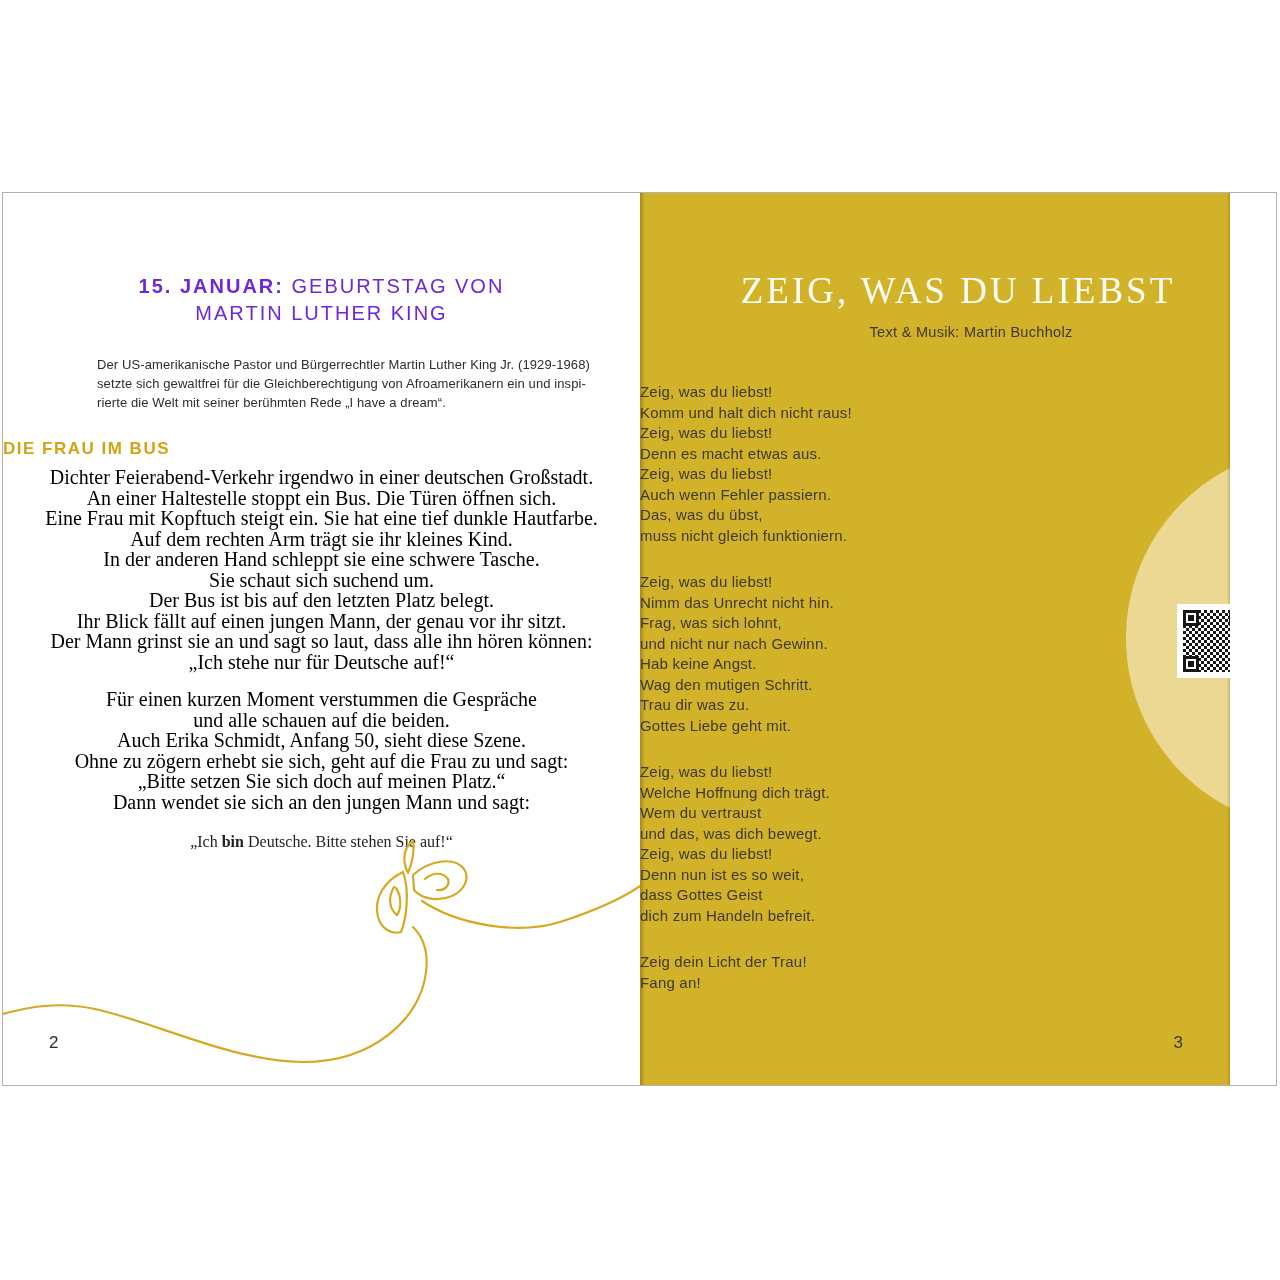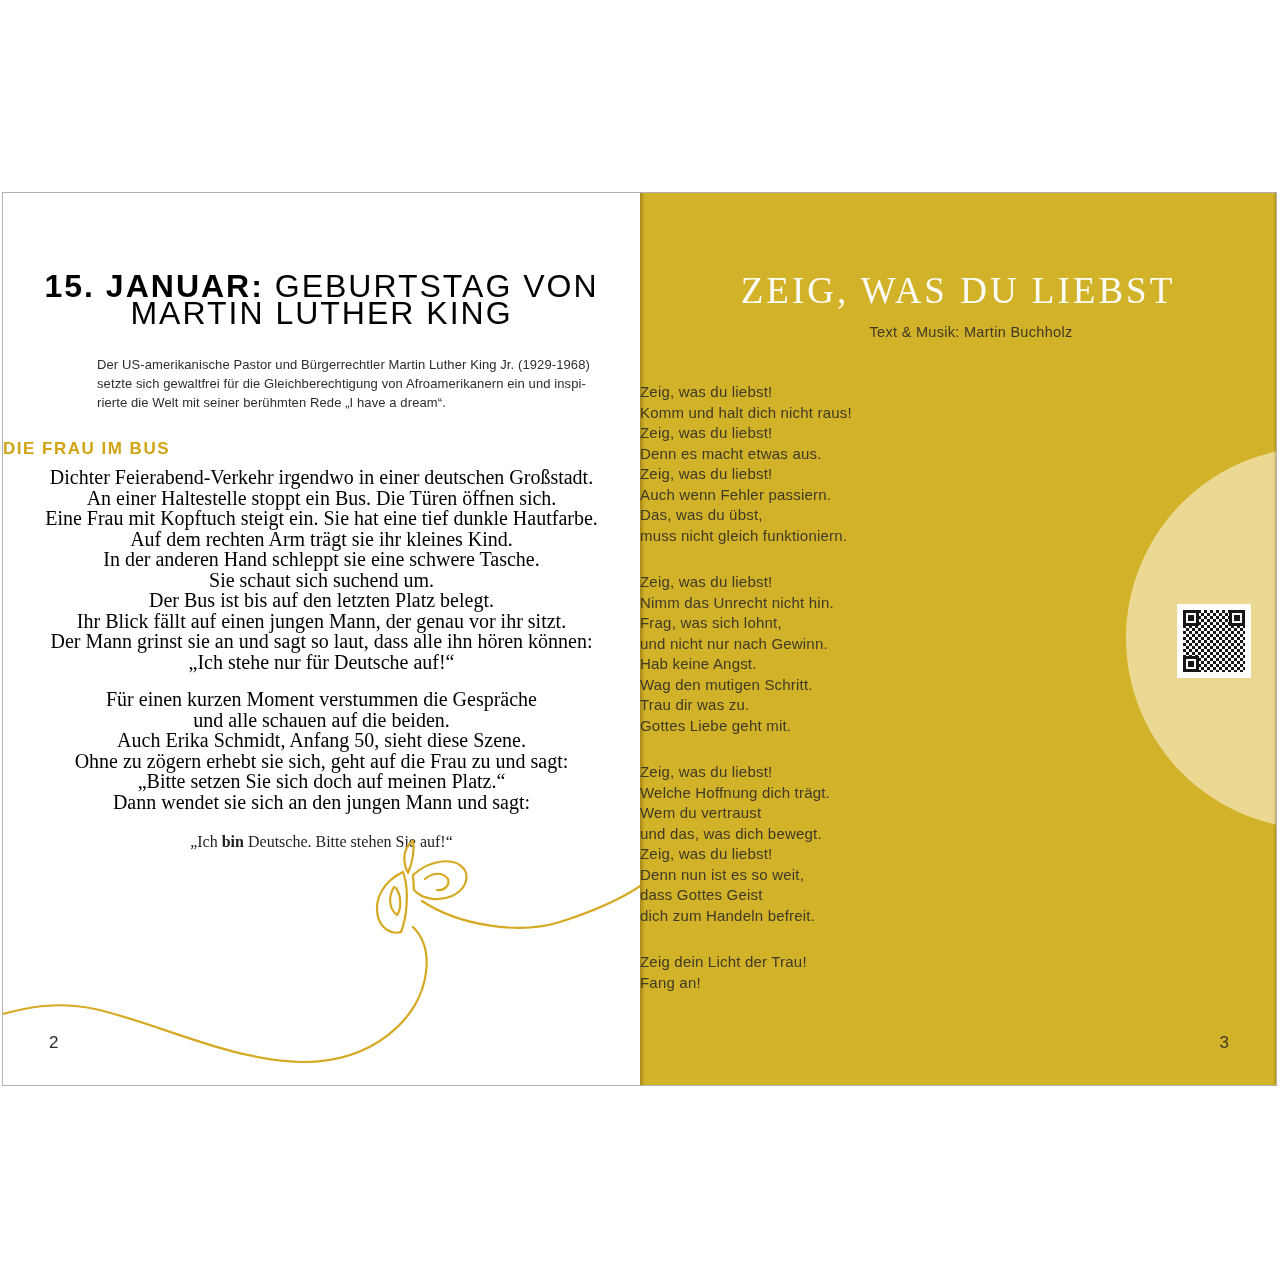--- a/index.html
+++ b/index.html
@@ -3,41 +3,41 @@
 <meta charset="utf-8">
 <style>
   html,body{margin:0;padding:0;background:#ffffff;}
   .canvas{position:relative;width:1280px;height:1280px;background:#ffffff;overflow:hidden;
           font-family:"Liberation Sans",sans-serif;}
   .spread{position:absolute;left:2px;top:192px;width:1273px;height:892px;background:#ffffff;
           border:1px solid #b3b1ac;}
   
   .left-page{position:absolute;left:0;top:0;width:637px;height:100%;background:#ffffff;overflow:hidden;}
   .lp-title{position:absolute;left:0;top:80px;width:637px;text-align:center;
-            font-size:32px;line-height:27px;letter-spacing:2px;color:#000000;font-weight:400;}
+            font-size:20px;line-height:27px;letter-spacing:2px;color:#6d28d9;font-weight:400;}
   .lp-title .tb{font-weight:700;}
   .lp-intro{position:absolute;left:94px;top:162px;width:530px;
             font-size:13px;line-height:19px;font-weight:500;color:#2e2d29;
             white-space:pre-line;letter-spacing:.1px;}
   .lp-heading{position:absolute;left:0;top:246px;width:637px;
               font-size:17px;font-weight:700;letter-spacing:1.5px;color:#d2a413;}
   .story{position:absolute;left:0;width:637px;text-align:center;
          font-family:"Liberation Serif","DejaVu Serif",serif;
          font-size:20px;line-height:20.5px;color:#000000;white-space:pre-line;}
   .story1{top:274px;}
   .story2{top:496px;}
   .story-last{position:absolute;left:0;top:639px;width:637px;text-align:center;
               font-family:"Liberation Serif","DejaVu Serif",serif;
               font-size:16px;line-height:20.5px;color:#201f1d;}
   .story-last .b{font-weight:700;}
   .ornament{position:absolute;left:0;top:636px;width:637px;height:252px;}
   .pnum{position:absolute;font-size:17px;color:#2b2a28;}
   .pnum-left{left:46px;top:840px;}
   
-  .right-page{position:absolute;left:637px;top:0;width:636px;height:100%;
+  .right-page{position:absolute;left:637px;top:0;width:590px;height:100%;
               background:#d2b228;overflow:hidden;}
   .fold{position:absolute;left:0;top:0;bottom:0;width:5px;
         background:linear-gradient(90deg,rgba(110,86,8,.45),rgba(110,86,8,0));}
   .edge{position:absolute;right:0;top:0;bottom:0;width:3px;
         background:linear-gradient(270deg,rgba(110,86,8,.30),rgba(110,86,8,0));}
   .circle{position:absolute;left:486px;top:254px;width:382px;height:382px;border-radius:50%;
           background:#ebd993;}
   .rp-title{position:absolute;left:0;top:76px;width:636px;text-align:center;
             font-family:"Liberation Serif","DejaVu Serif",serif;
             font-size:37px;letter-spacing:3px;color:#fdfcf6;font-weight:400;}

